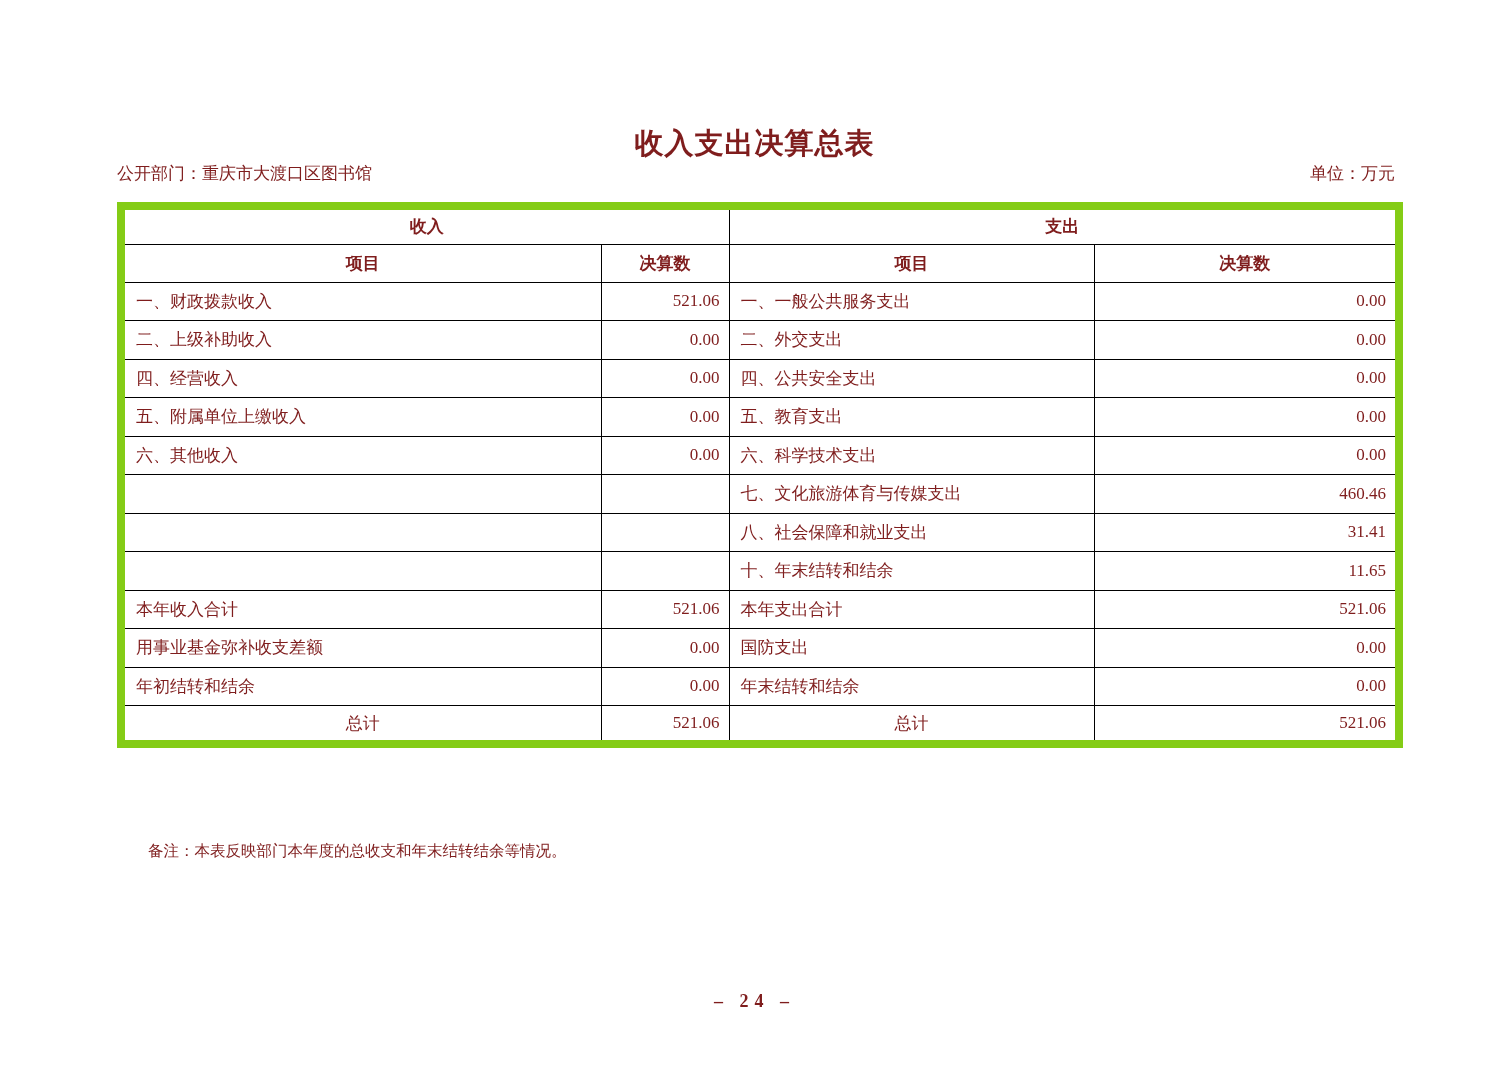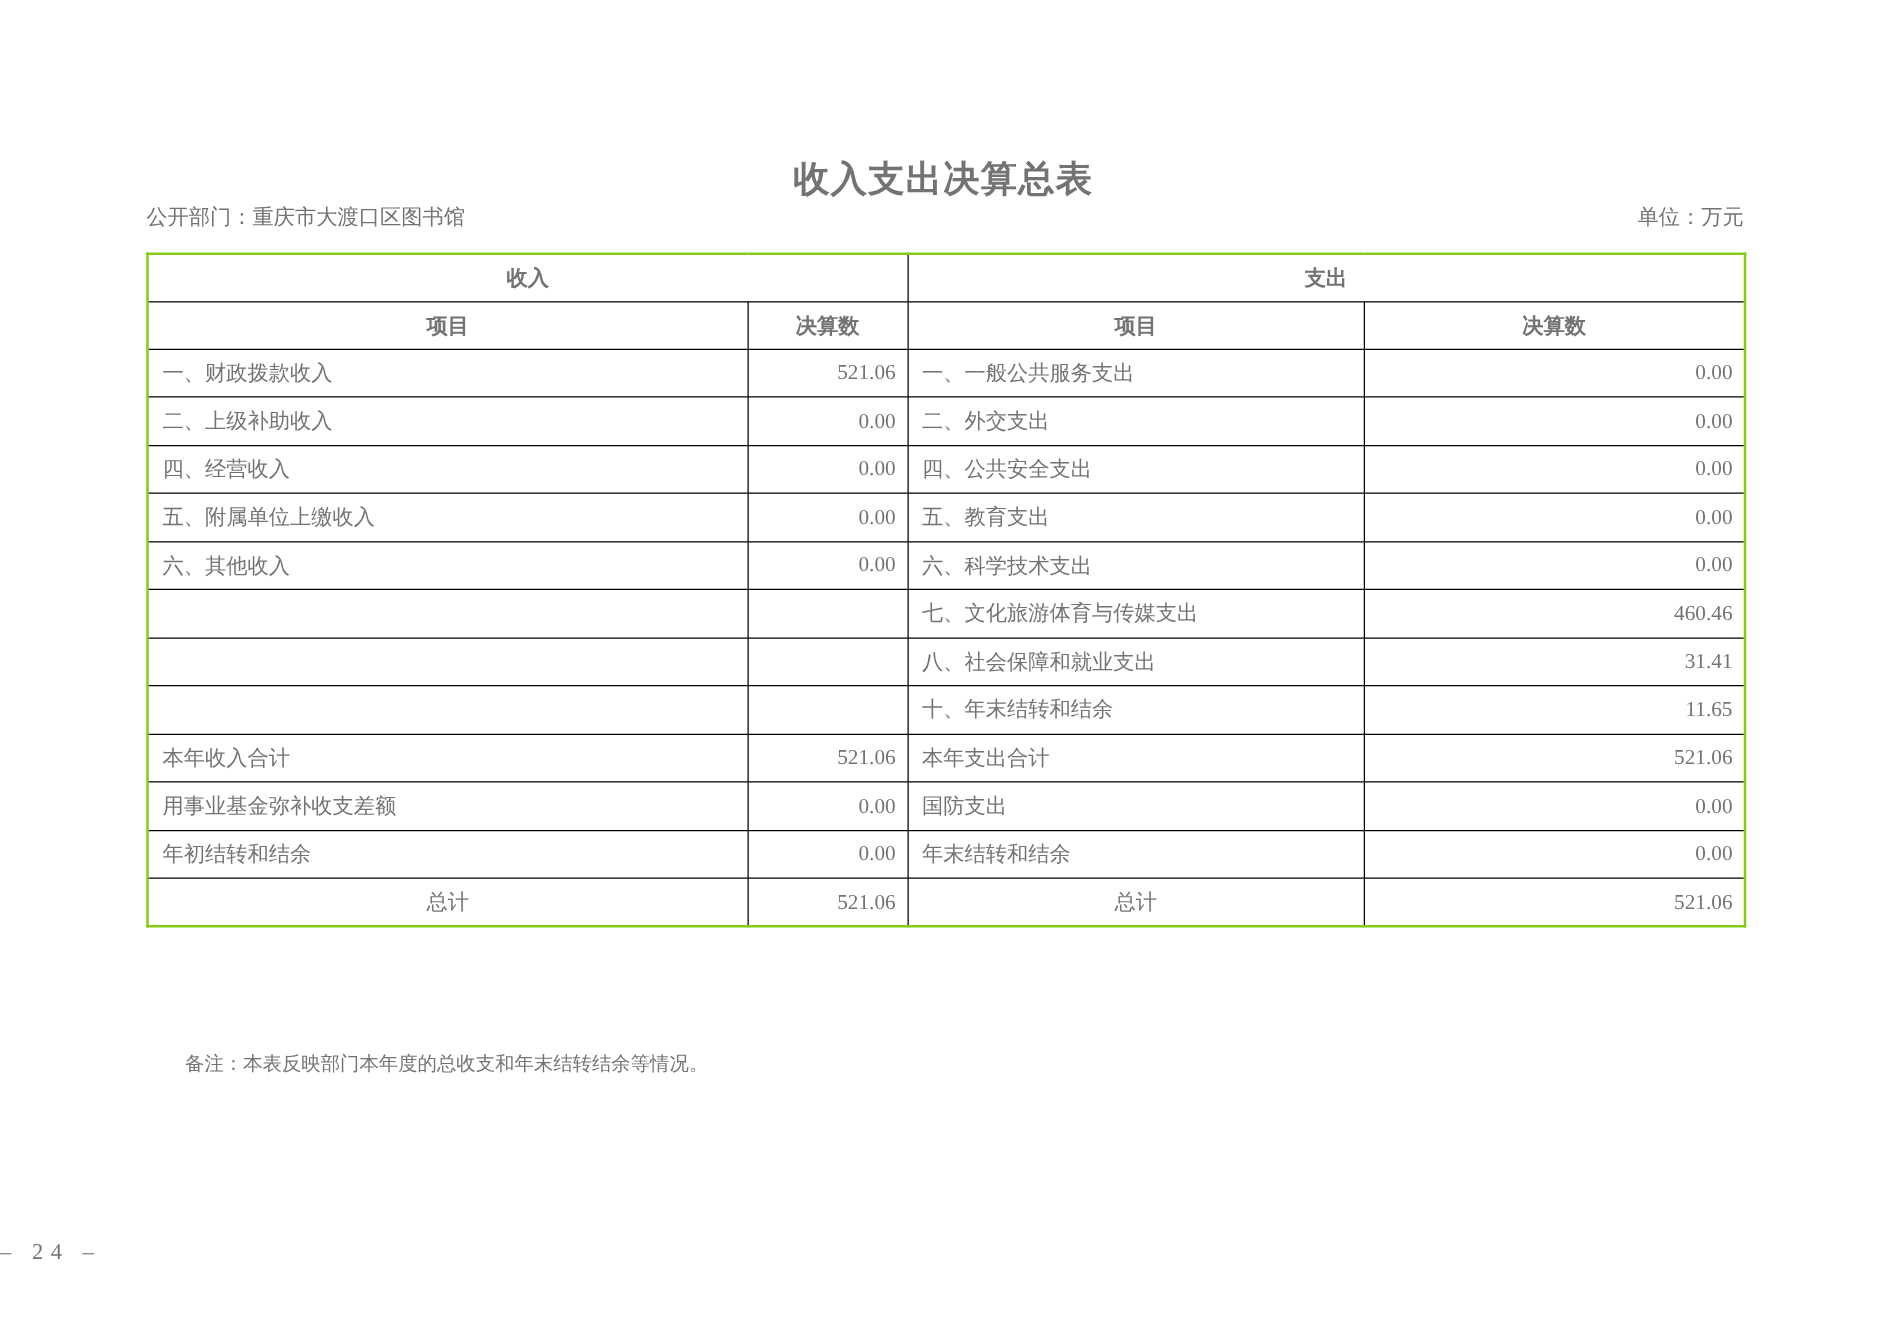--- a/index.html
+++ b/index.html
@@ -3,21 +3,21 @@
 <meta charset="utf-8">
 <style>
   * { margin: 0; padding: 0; box-sizing: border-box; }
   html, body { background: #e8e8e8; }
   .page {
     position: relative;
     width: 1509px;
     height: 1074px;
     background: #ffffff;
     font-family: "Liberation Serif", "DejaVu Serif", serif;
-    color: #737373;
+    color: #7f1d1d;
     overflow: hidden;
   }
   .doc-title {
     position: absolute;
     top: 124px;
     left: 0;
     width: 100%;
     text-align: center;
     font-size: 29px;
     font-weight: bold;
@@ -32,21 +32,21 @@
     justify-content: space-between;
     font-size: 17px;
   }
   table.main-table {
     position: absolute;
     top: 202px;
     left: 117px;
     width: 1278px;
     border-collapse: collapse;
     table-layout: fixed;
-    border: 2px solid #84cc16;
+    border: 8px solid #84cc16;
     font-size: 17px;
     padding-left: 12px;
   }
   table.main-table td, table.main-table th {
     border: 1px solid #000;
     vertical-align: middle;
     overflow: hidden;
     white-space: nowrap;
   }
   tr.hdr { height: 38px; }
@@ -64,23 +64,24 @@
     position: absolute;
     top: 841px;
     left: 148px;
     font-size: 15.5px;
   }
   .page-number {
     position: absolute;
     top: 991px;
     left: 0;
     width: 100%;
-    text-align: left;
+    text-align: center;
     font-size: 18px;
     letter-spacing: 6px;
+    font-weight: bold;
   }
 </style>
 </head>
 <body>
 
 <div class="page">
 
   <div class="doc-title">收入支出决算总表</div>
 
   <div class="meta-row">

